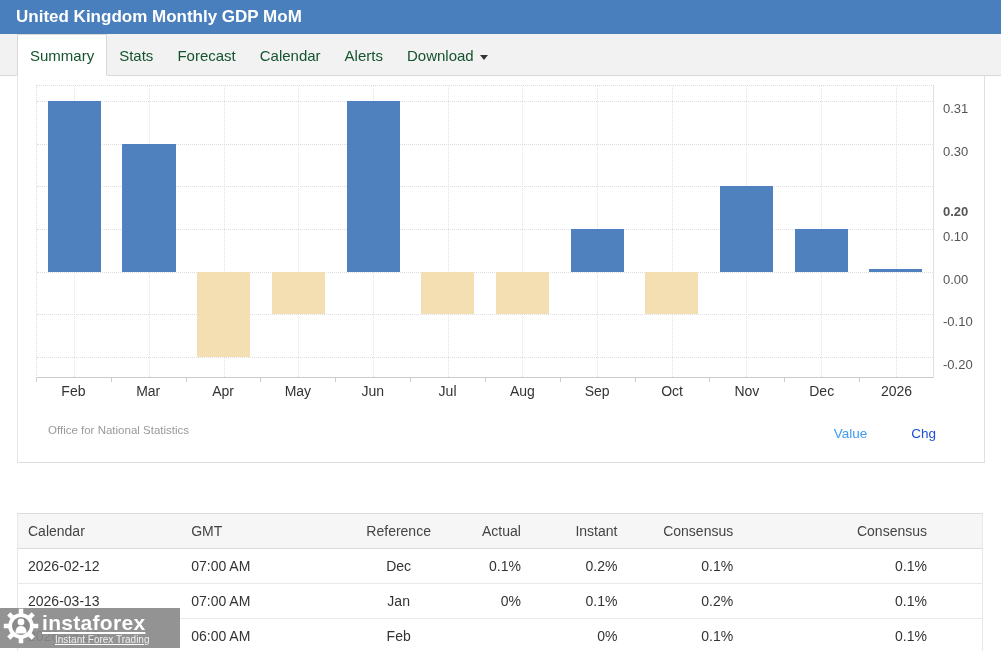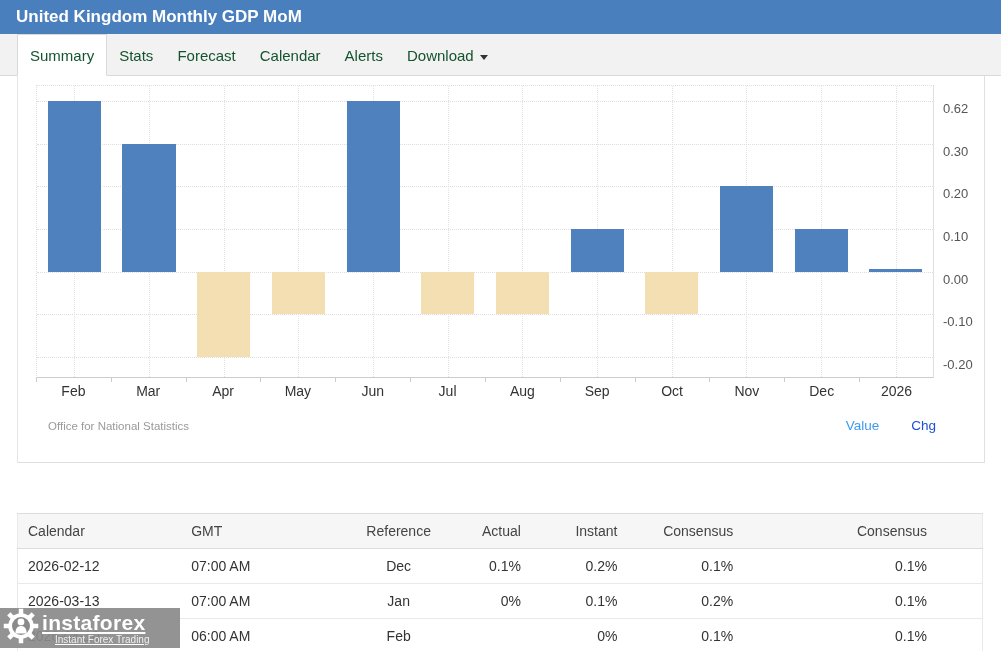--- a/index.html
+++ b/index.html
@@ -36,21 +36,21 @@
   .bar { position:absolute; left:14.5%; width:71%; z-index:1; }
   .yaxis { width:50px; position:relative; font-size:13px; color:#555; }
   .ytick { position:absolute; left:9px; }
   .xlabels { display:flex; margin-left:18px; width:898px; height:26px;
              font-size:14px; color:#333; }
   .xslot { flex:1; text-align:center; line-height:26px; position:relative; }
   .xtick { position:absolute; left:0; top:0; width:1px; height:4px; background:#ccc; }
   .chart-footer { display:flex; justify-content:space-between; align-items:center;
                   margin-top:14px; padding:0 48px 0 30px; }
   .source { color:#9a9a9a; font-size:11.5px; }
-  .legend { display:flex; gap:32px; font-size:13.5px; }
+  .legend { display:flex; gap:44px; font-size:13.5px;margin-top:8px; }
   .legend-item { cursor:pointer; }
   .legend-item.active { color:#3e9bf0; }
   .legend-item.inactive { color:#1d4ed8; }
 
   .spacer { height:50px; }
 
   
   table.datatable { margin-left:17px; width:966px; border-collapse:collapse;
                     font-size:14px; color:#333; table-layout:fixed;
                     border-left:1px solid #e9e9e9; border-right:1px solid #e9e9e9; }
@@ -143,23 +143,23 @@
         </div>
     <div class="gridline" style="top: 14.934px;"></div>
         <div class="gridline" style="top: 57.6026px;"></div>
         <div class="gridline" style="top: 100.271px;"></div>
         <div class="gridline" style="top: 142.94px;"></div>
         <div class="gridline" style="top: 185.609px;"></div>
         <div class="gridline" style="top: 228.277px;"></div>
         <div class="gridline" style="top: 270.946px;"></div>
       </div>
     <div class="yaxis">
-        <div class="ytick" style="top: 15.934px;">0.62</div>
+        <div class="ytick" style="top: 15.934px;">0.31</div>
         <div class="ytick" style="top: 58.6026px;">0.30</div>
-        <div class="ytick" style="top: 101px;">0.20</div>
+        <div class="ytick" style="top: 119px; font-weight: bold;">0.20</div>
         <div class="ytick" style="top: 143.94px;">0.10</div>
         <div class="ytick" style="top: 186.609px;">0.00</div>
         <div class="ytick" style="top: 229.277px;">-0.10</div>
         <div class="ytick" style="top: 271.946px;">-0.20</div>
       </div>
   </div>
   <div class="xlabels">
       <div class="xslot">Feb<span class="xtick"></span></div>
       <div class="xslot">Mar<span class="xtick"></span></div>
       <div class="xslot">Apr<span class="xtick"></span></div>

